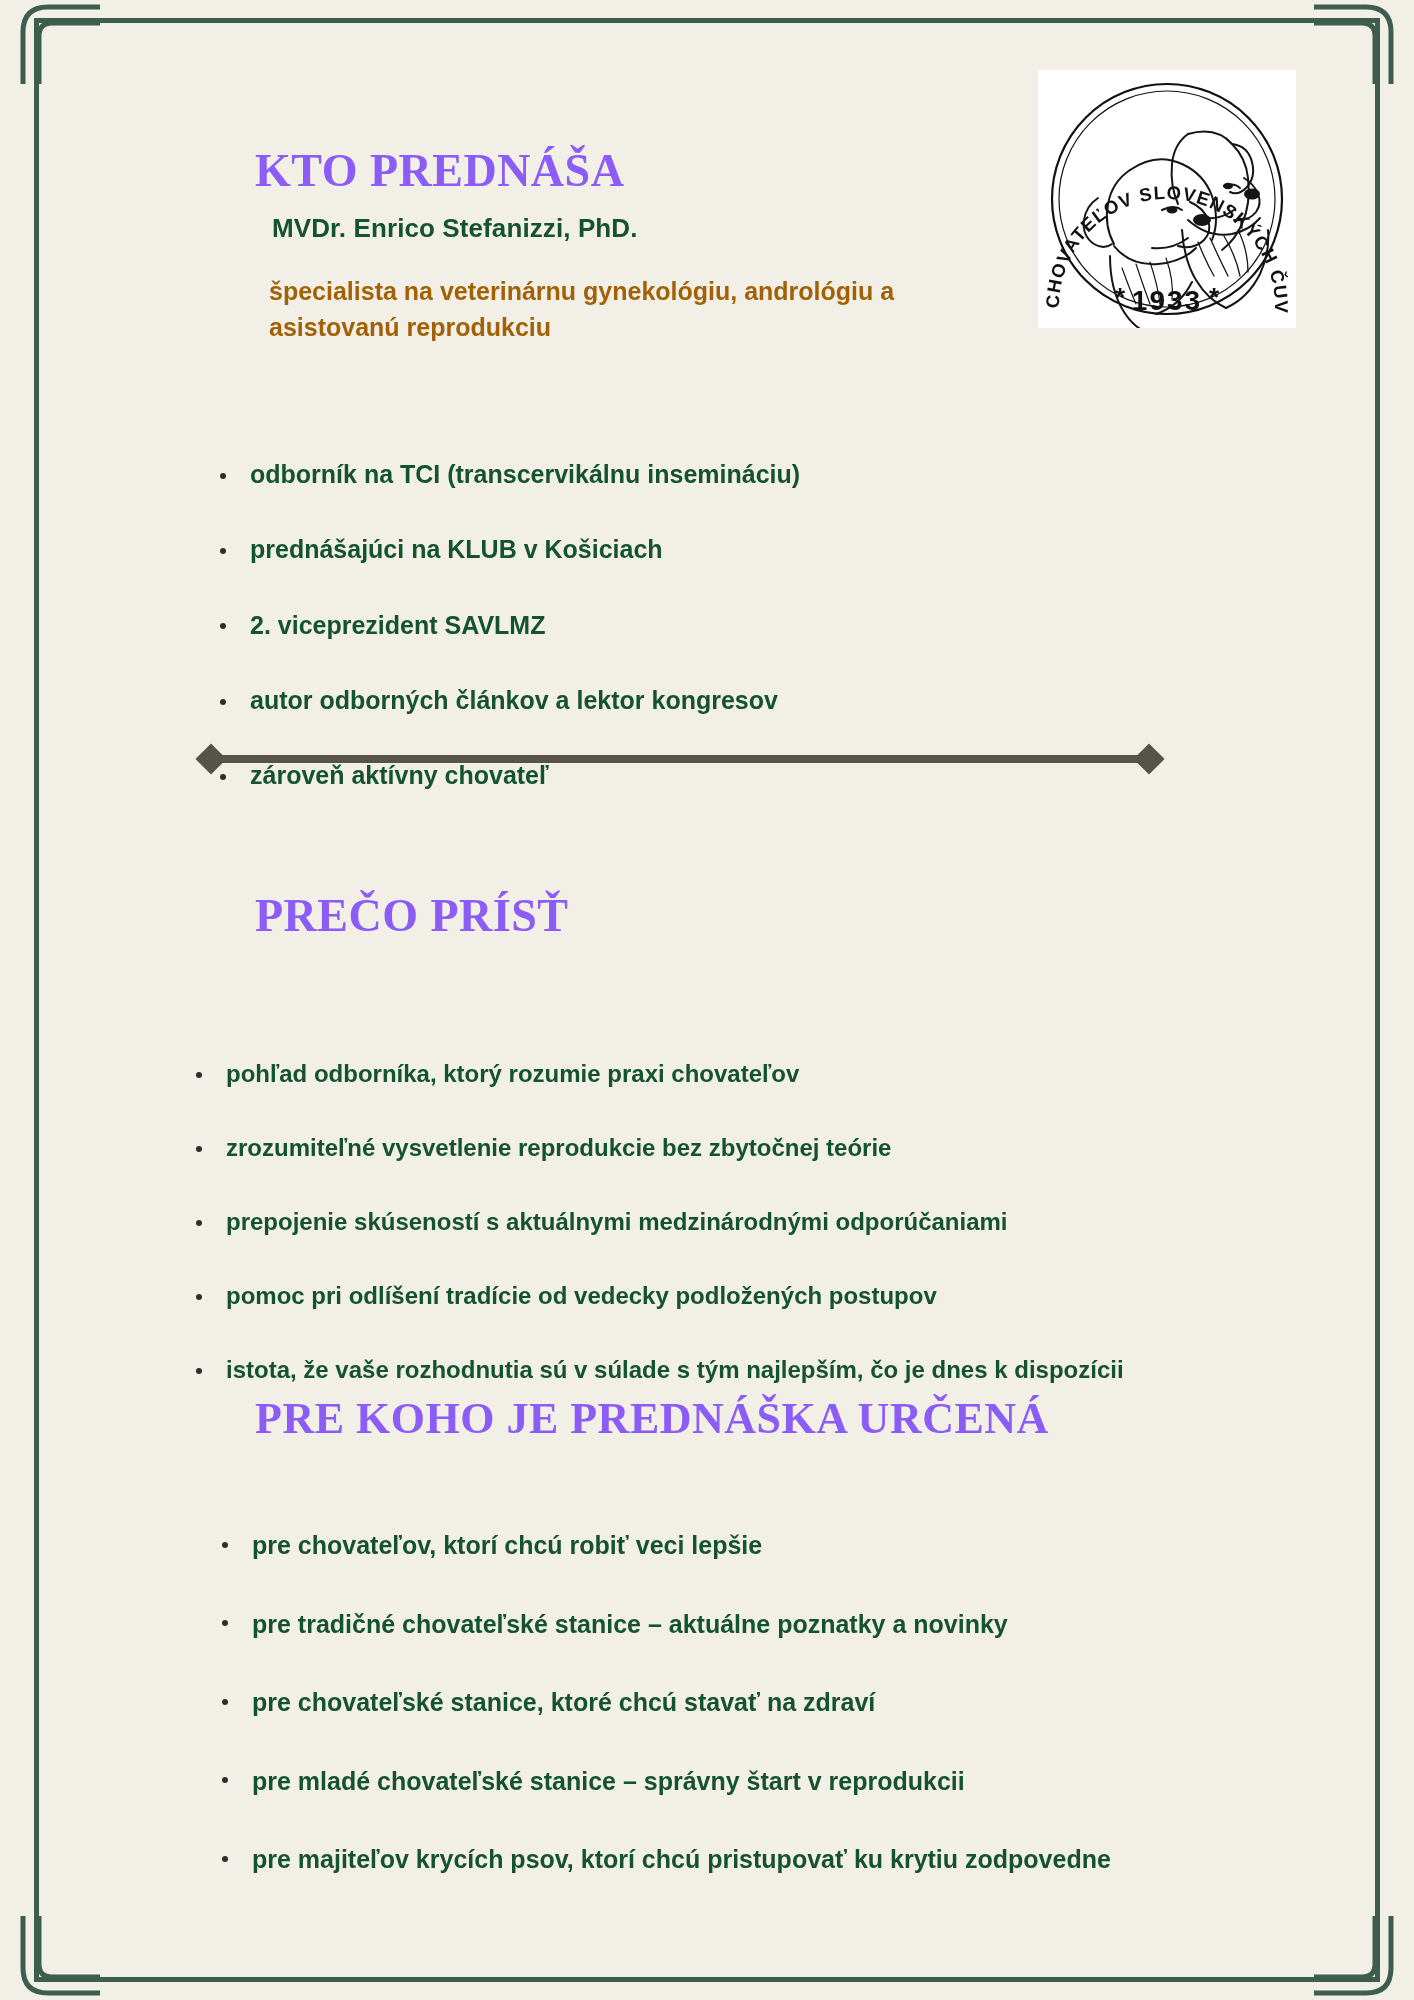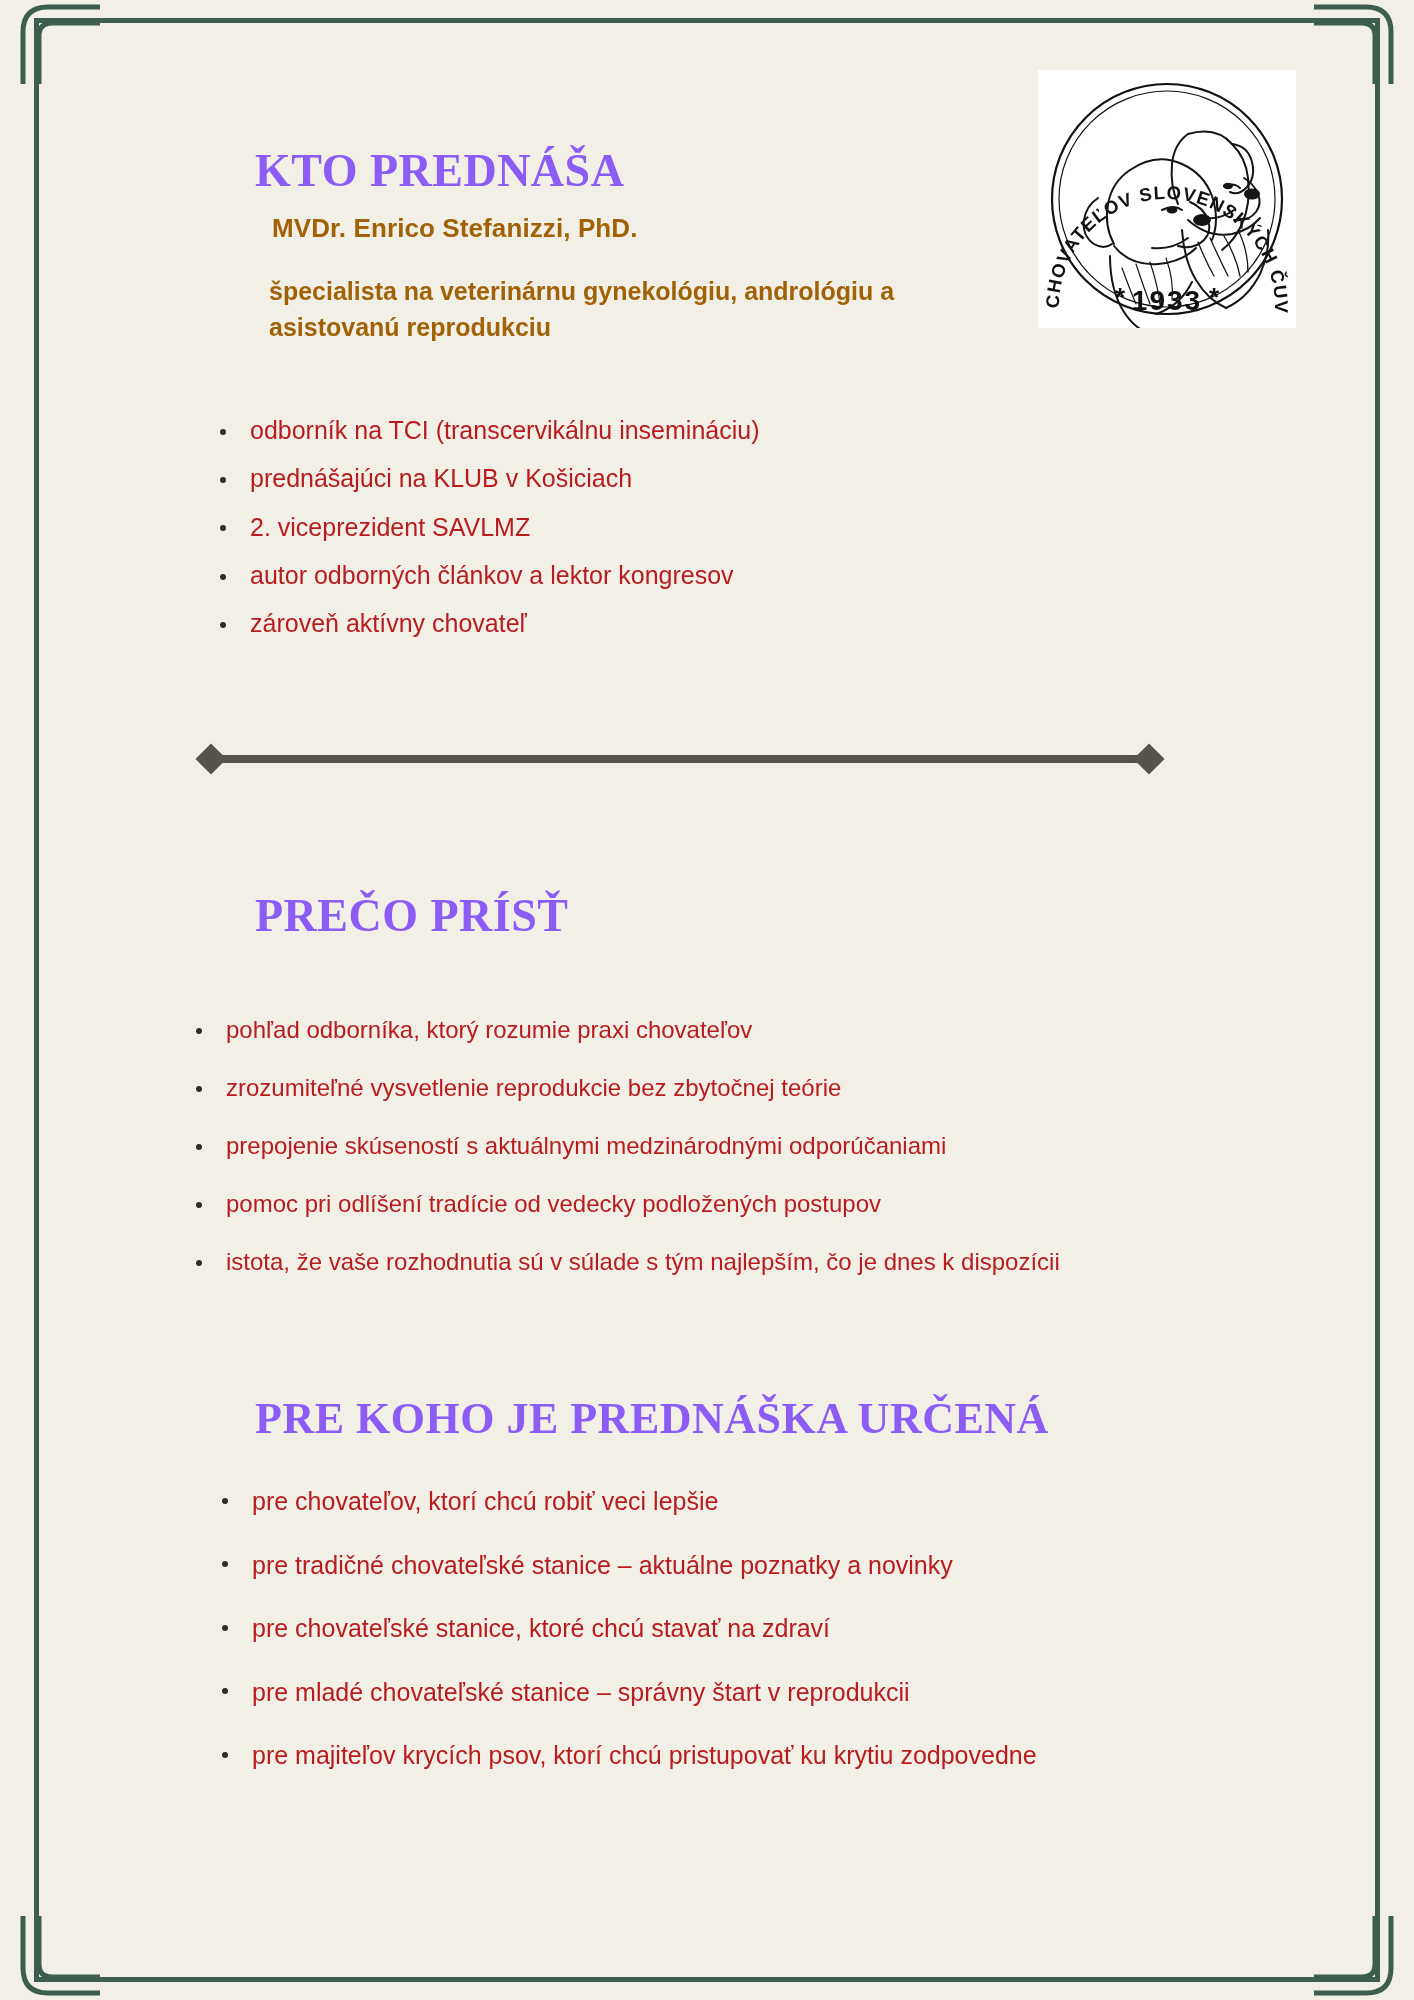--- a/index.html
+++ b/index.html
@@ -79,21 +79,21 @@
     font-size: 44px;
     line-height: 1;
   }
 
   .speaker-name {
     position: absolute;
     left: 272px;
     top: 213px;
     font-size: 26px;
     font-weight: 700;
-    color: #a16207;
+    color: #14532d;
     letter-spacing: 0.1px;
   }
   .speaker-desc {
     position: absolute;
     left: 269px;
     top: 274px;
     width: 640px;
     font-size: 25px;
     line-height: 1.42;
     color: #a16207;
@@ -102,22 +102,23 @@
 
   
   ul.blist {
     position: absolute;
     margin: 0;
     padding: 0;
     list-style: none;
   }
   ul.blist li {
     position: relative;
-    color: #b91c1c;
-    font-weight: 400;
+    color: #14532d;
+    font-weight: 700;
+    margin-top: 44px;
   }
   ul.blist li .dot {
     position: absolute;
     left: 0;
     top: 0.55em;
     width: 6px;
     height: 6px;
     border-radius: 50%;
     background: #2f2e2b;
   }

